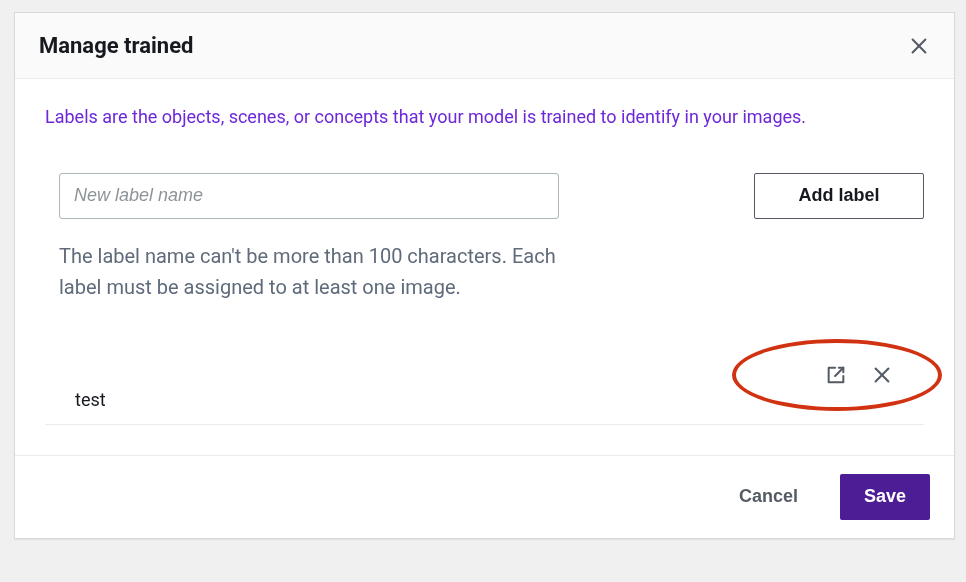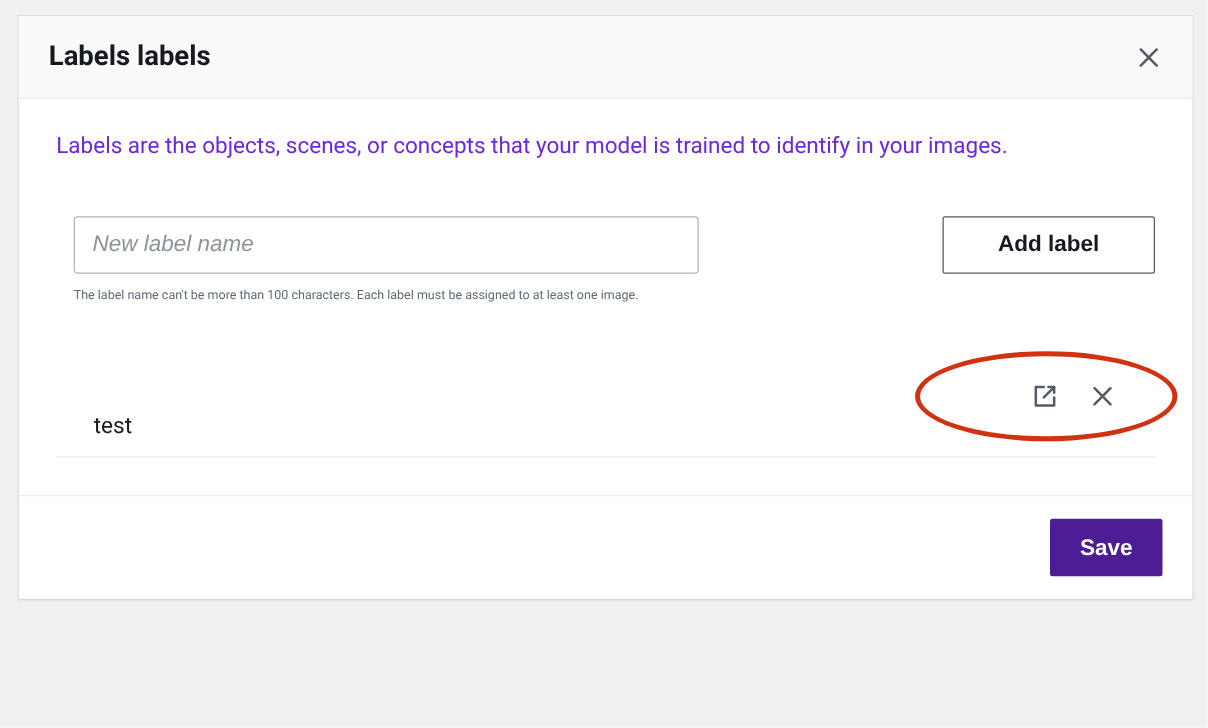--- a/index.html
+++ b/index.html
@@ -66,24 +66,24 @@
       font-size: 18px;
       font-style: italic;
       color: #16191f;
       outline: none;
     }
     .label-input::placeholder {
       color: #8d9499;
       font-style: italic;
     }
     .help-text {
-      font-size: 10px;
+      font-size: 20px;
       color: #5f6b7a;
       line-height: 1.55;
-      margin-top: 10px;
+      margin-top: 22px;
       max-width: 500px;
     }
     .btn {
       display: inline-flex;
       align-items: center;
       justify-content: center;
       height: 46px;
       padding: 0 24px;
       font-size: 18px;
       font-weight: 700;
@@ -159,21 +159,21 @@
       gap: 18px;
       align-items: center;
     }
   </style>
 </head>
 <body>
 
 <div class="modal">
 
   <div class="modal-header">
-    <h1 class="modal-title">Labels labels</h1>
+    <h1 class="modal-title">Manage trained</h1>
     <div class="close-x">
       <svg width="22" height="22" viewBox="0 0 24 24" fill="none" stroke="currentColor" stroke-width="2.2" stroke-linecap="round">
           <line x1="5" y1="5" x2="19" y2="19"></line>
           <line x1="19" y1="5" x2="5" y2="19"></line>
         </svg>
     </div>
   </div>
 
   <div class="modal-body">
     <p class="description">Labels are the objects, scenes, or concepts that your model is trained to identify in your images.</p>
@@ -204,16 +204,17 @@
                 <line x1="19" y1="5" x2="5" y2="19"></line>
               </svg>
           </span>
           <div class="highlight-ellipse"></div>
         </div>
       </div>
     </div>
   </div>
 
   <div class="modal-footer">
+    <button class="btn btn-link">Cancel</button>
     <button class="btn btn-primary">Save</button>
   </div>
 
 </div>
 
 </body></html>

